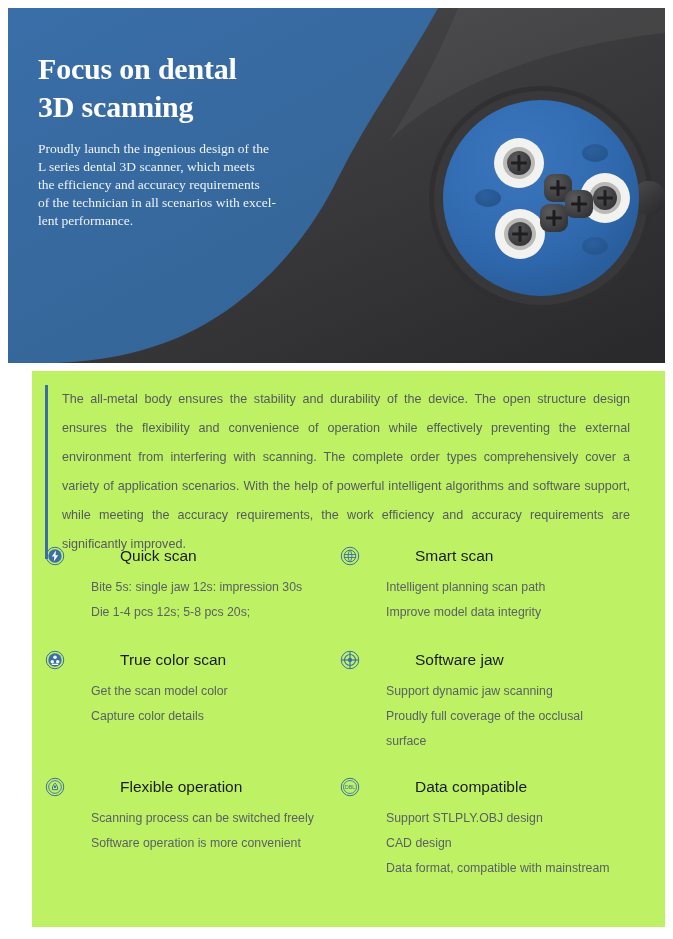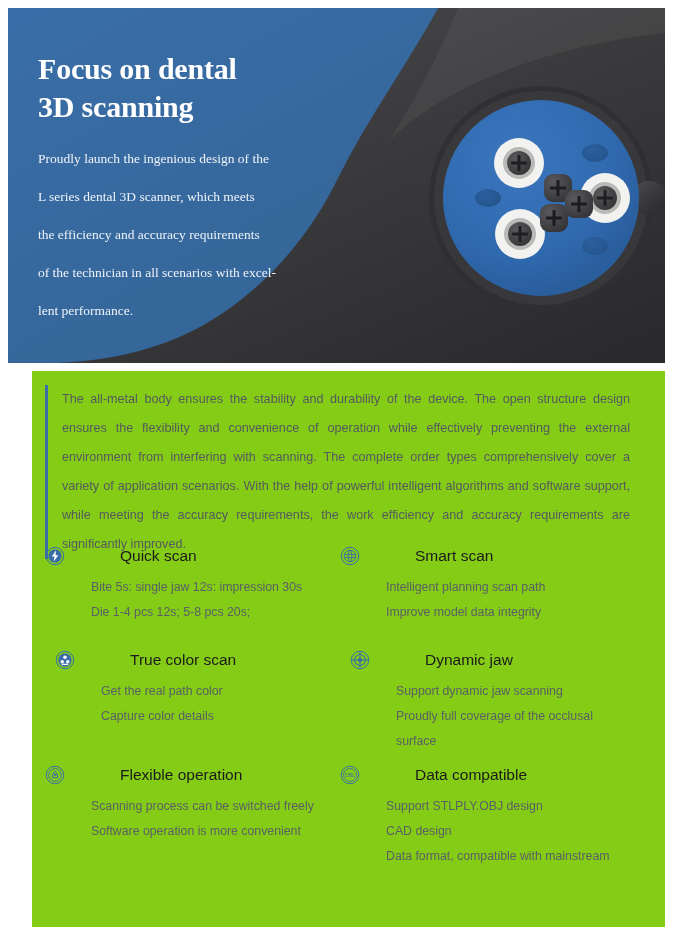--- a/index.html
+++ b/index.html
@@ -54,33 +54,33 @@
     font-size: 30px;
     font-weight: bold;
     line-height: 38px;
     letter-spacing: -0.2px;
     margin: 0 0 14px 0;
     white-space: pre-line;
   }
   .hero-sub {
     color: #eef3f9;
     font-size: 13.5px;
-    line-height: 38px;
+    line-height: 18px;
     margin: 0;
     white-space: pre-line;
   }
 
   
   .panel {
     position: absolute;
     left: 8px;
     top: 371px;
     width: 657px;
     height: 556px;
-    background: #84cc16;
+    background: #bef264;
   }
   .panel-white-edge {
     position: absolute;
     left: 0;
     top: 0;
     width: 24px;
     height: 556px;
     background: #ffffff;
   }
 
@@ -144,21 +144,21 @@
   .flines {
     margin-top: 6px;
     padding-left: 46px;
   }
   .fline {
     color: #5b6065;
     font-size: 12.3px;
     line-height: 25px;
   }
   .row-tall { margin-bottom: 22px; }
-  .row-mid  { margin-bottom: 8px; justify-content: flex-end; }
+  .row-mid  { margin-bottom: 20px; }
 </style>
 </head>
 <body>
 
 <div class="page">
 
   <div class="hero">
     <svg class="hero-svg" viewBox="0 0 657 355" preserveAspectRatio="none">
       <defs>
         <linearGradient id="gBlue" x1="0" y1="0" x2="1" y2="1">
@@ -306,35 +306,35 @@
               <circle cx="12" cy="12" r="10.5" fill="none" stroke="#3a6ea8" stroke-width="1.2"></circle>
               <circle cx="12" cy="12" r="8" fill="#3a6ea8"></circle>
               <circle cx="12" cy="8.6" r="2.1" fill="#ffffff"></circle>
               <circle cx="8.7" cy="14" r="2.1" fill="#ffffff"></circle>
               <circle cx="15.3" cy="14" r="2.1" fill="#ffffff"></circle>
               <rect x="8" y="16.4" width="8" height="1.6" rx="0.8" fill="#ffffff"></rect>
             </svg>
             <span class="ftitle">True color scan</span>
           </div>
           <div class="flines">
-            <div class="fline">Get the real path color</div>
+            <div class="fline">Get the scan model color</div>
             <div class="fline">Capture color details</div>
           </div>
         </div>
 
         <div class="fcell">
           <div class="fhead">
             <svg class="ficon" viewBox="0 0 24 24">
               <circle cx="12" cy="12" r="10.5" fill="none" stroke="#3a6ea8" stroke-width="1.2"></circle>
               <circle cx="12" cy="12" r="6.6" fill="none" stroke="#3a6ea8" stroke-width="1.4"></circle>
               <circle cx="12" cy="12" r="2.6" fill="#3a6ea8"></circle>
               <rect x="11.3" y="2.4" width="1.4" height="19.2" fill="#3a6ea8"></rect>
               <rect x="2.4" y="11.3" width="19.2" height="1.4" fill="#3a6ea8"></rect>
             </svg>
-            <span class="ftitle">Dynamic jaw</span>
+            <span class="ftitle">Software jaw</span>
           </div>
           <div class="flines">
             <div class="fline">Support dynamic jaw scanning</div>
             <div class="fline">Proudly full coverage of the occlusal</div>
             <div class="fline">surface</div>
           </div>
         </div>
       </div>
 
       <div class="frow">

